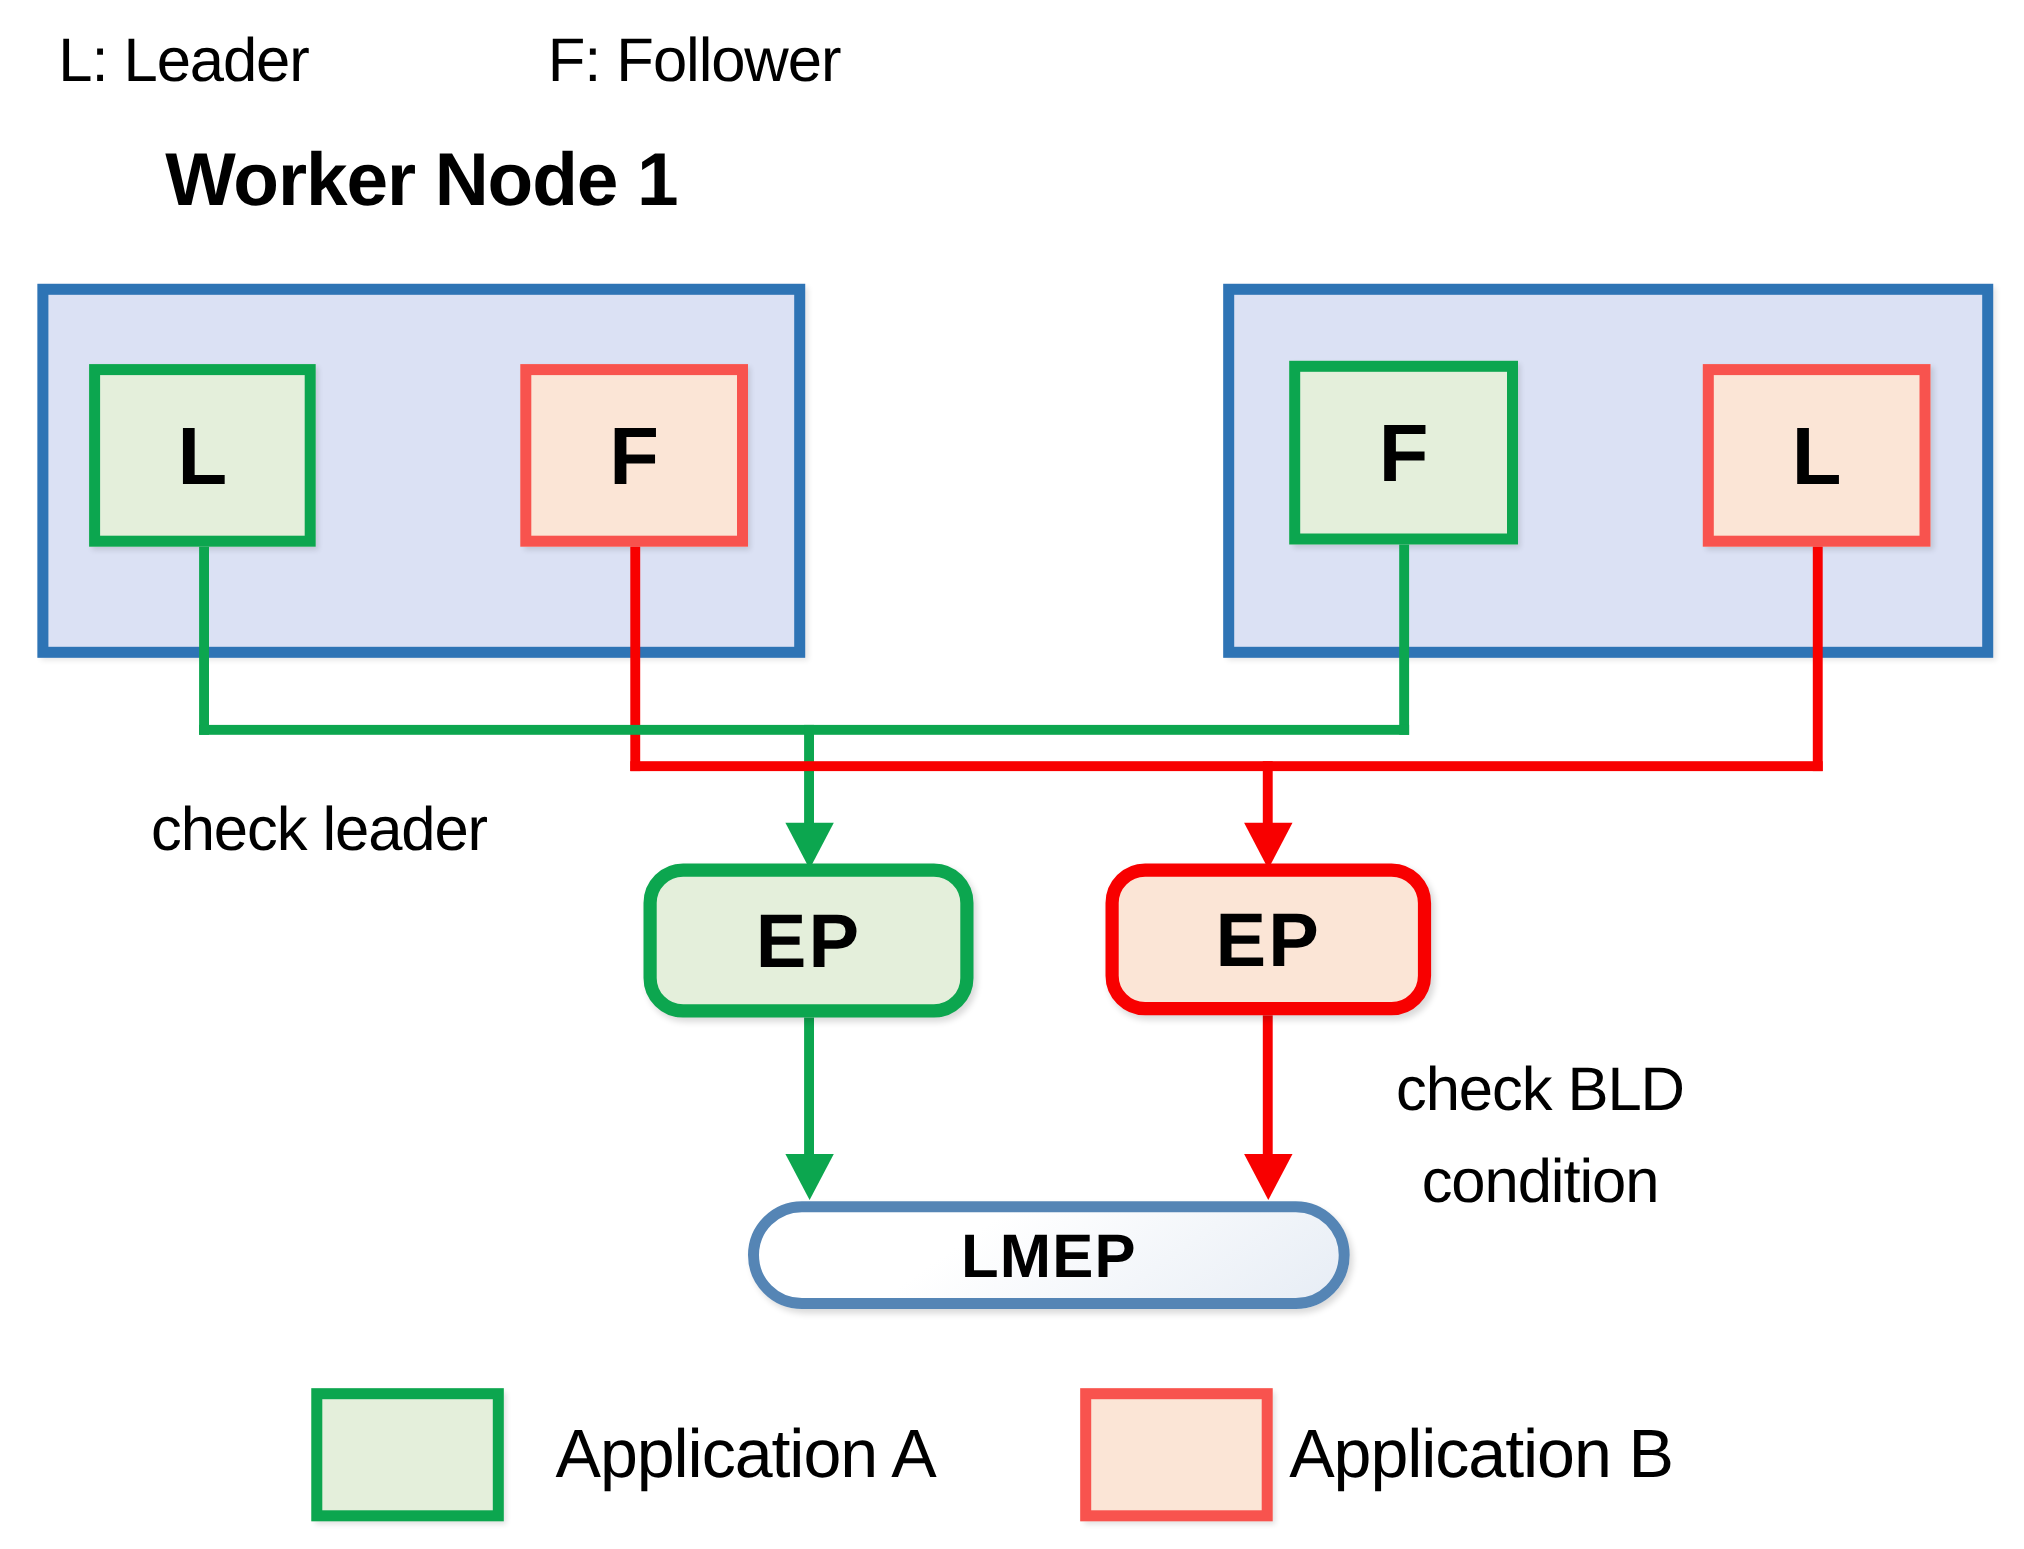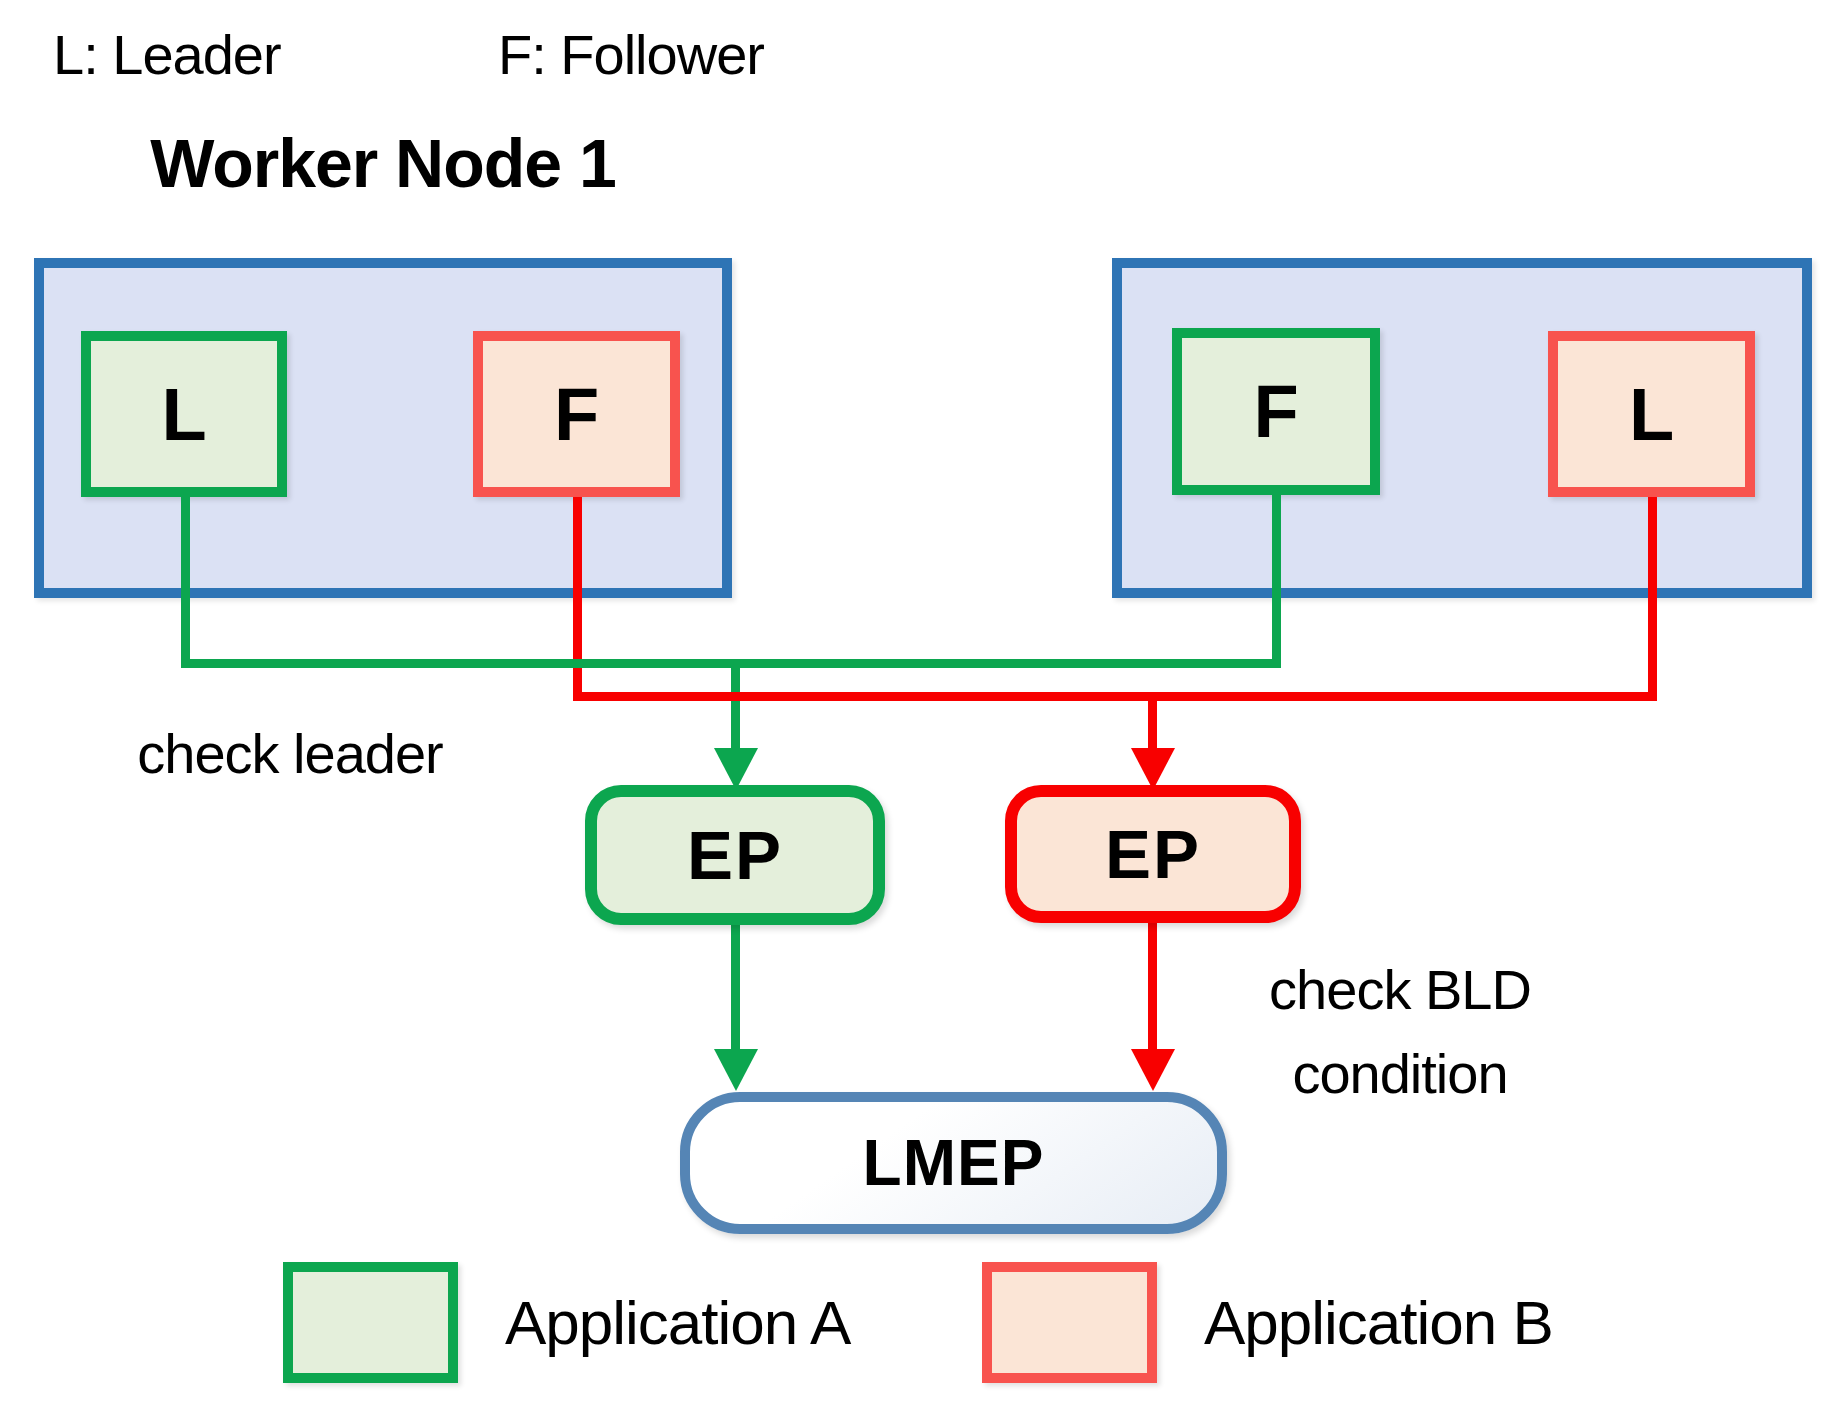--- a/index.html
+++ b/index.html
@@ -47,25 +47,25 @@
     position:absolute; top:785px; box-sizing:border-box; border-radius:36px;
     display:flex; align-items:center; justify-content:center;
     font-weight:bold; font-size:69px; letter-spacing:2px;
     box-shadow:3px 4px 6px rgba(0,0,0,0.15);
   }
   .ep.app-a { left:585px; width:300px; height:140px; background:#E4EFDB; border:12px solid #0CA64F; }
   .ep.app-b { left:1005px; width:296px; height:138px; background:#FBE5D6; border:12px solid #F80000; }
 
   
   .lmep {
-    position:absolute; left:680px; top:1092px; width:547px; height:142px; box-sizing:border-box;
+    position:absolute; left:680px; top:1092px; width:547px; height:98px; box-sizing:border-box;
     border:10px solid #5585B5; border-radius:60px;
     background:linear-gradient(145deg, #ffffff 35%, #e7edf5 100%);
     display:flex; align-items:center; justify-content:center;
-    font-weight:bold; font-size:64px; letter-spacing:1px;
+    font-weight:bold; font-size:56px; letter-spacing:1px;
     box-shadow:3px 4px 6px rgba(0,0,0,0.15);
   }
 
   
   .note { position:absolute; font-size:56px; line-height:1.5; text-align:center; letter-spacing:-1px; }
 
   
   .swatch { position:absolute; top:1262px; width:175px; height:121px; box-sizing:border-box;
     box-shadow:3px 3px 5px rgba(0,0,0,0.12); }
   .swatch.app-a { left:283px; background:#E4EFDB; border:10px solid #0CA64F; }
@@ -131,15 +131,15 @@
     <div>check leader</div>
   </div>
   <div class="note" style="left:1180px; top:948px; width:440px;">
     <div>check BLD</div>
     <div>condition</div>
   </div>
 
   <div class="swatch app-a"></div>
   <span class="legend-label" style="left:505px;">Application A</span>
   <div class="swatch app-b"></div>
-  <span class="legend-label" style="left:1204px;">Application B</span>
+  <span class="legend-label" style="left:1172px;">Application B</span>
 
 </div>
 
 </body></html>

